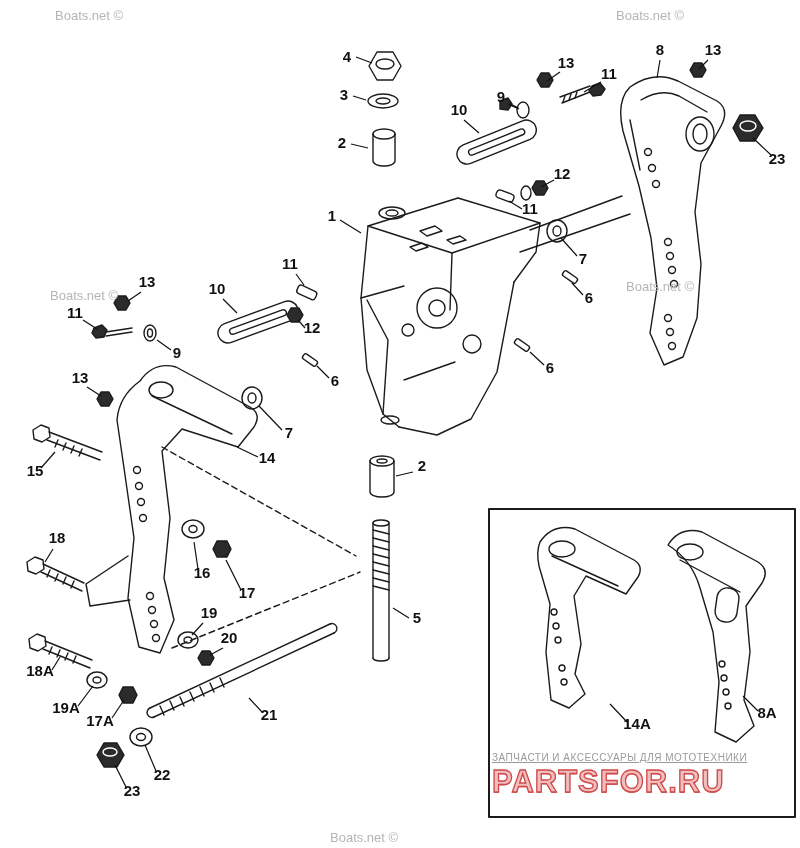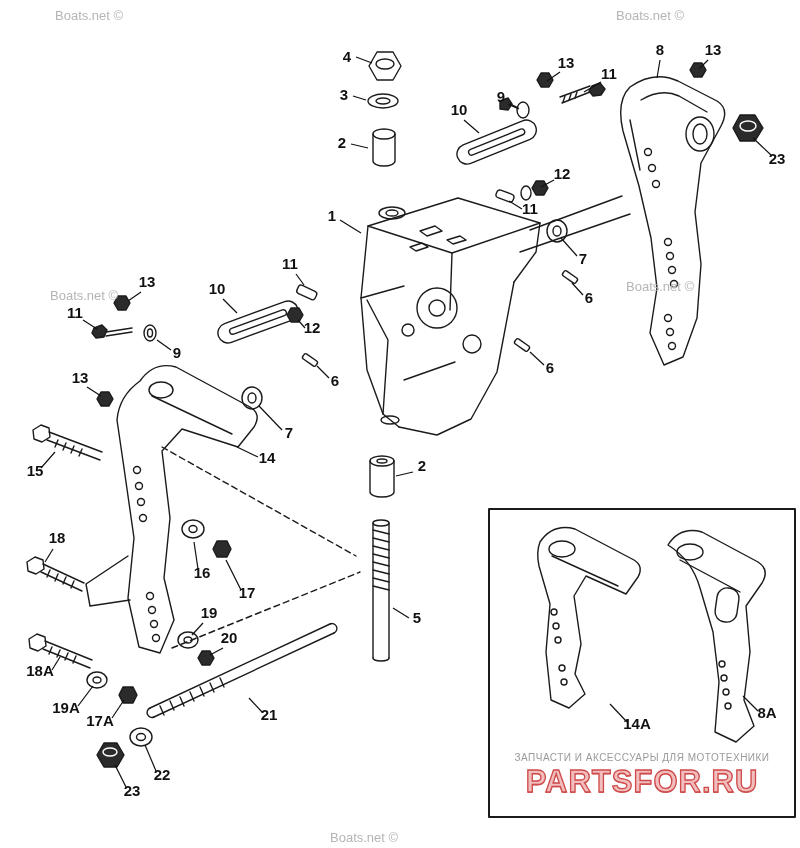--- a/index.html
+++ b/index.html
@@ -11,25 +11,25 @@
   .callout{
     font-family:"Liberation Sans",sans-serif;
     font-size:15px;font-weight:bold;fill:#111111;text-anchor:middle;
   }
   .leader{stroke:#111111;stroke-width:1.2px}
   .watermark{
     font-family:"Liberation Sans",sans-serif;
     font-size:13px;fill:#b5b5b5;
   }
   .inset-caption{
-    position:absolute;left:492px;top:752px;width:300px;text-align:center;
-    font-size:10px;color:#9a9a9a;letter-spacing:.5px;white-space:nowrap;
+    position:absolute;left:492px;top:752px;width:300px;
+    font-size:10px;color:#9a9a9a;letter-spacing:.5px;white-space:nowrap;text-decoration:underline;
   }
   .inset-brand{
-    position:absolute;left:492px;top:764px;width:300px;text-align:center;
+    position:absolute;left:492px;top:764px;width:300px;text-align:left;
     font-size:31px;font-weight:bold;letter-spacing:1px;
     color:#f1bdbd;-webkit-text-stroke:1.3px #cf4a4a;
     text-shadow:0 1px 0 #d86a6a;
   }
 </style>
 </head>
 <body>
 
 <div class="stage">
 

